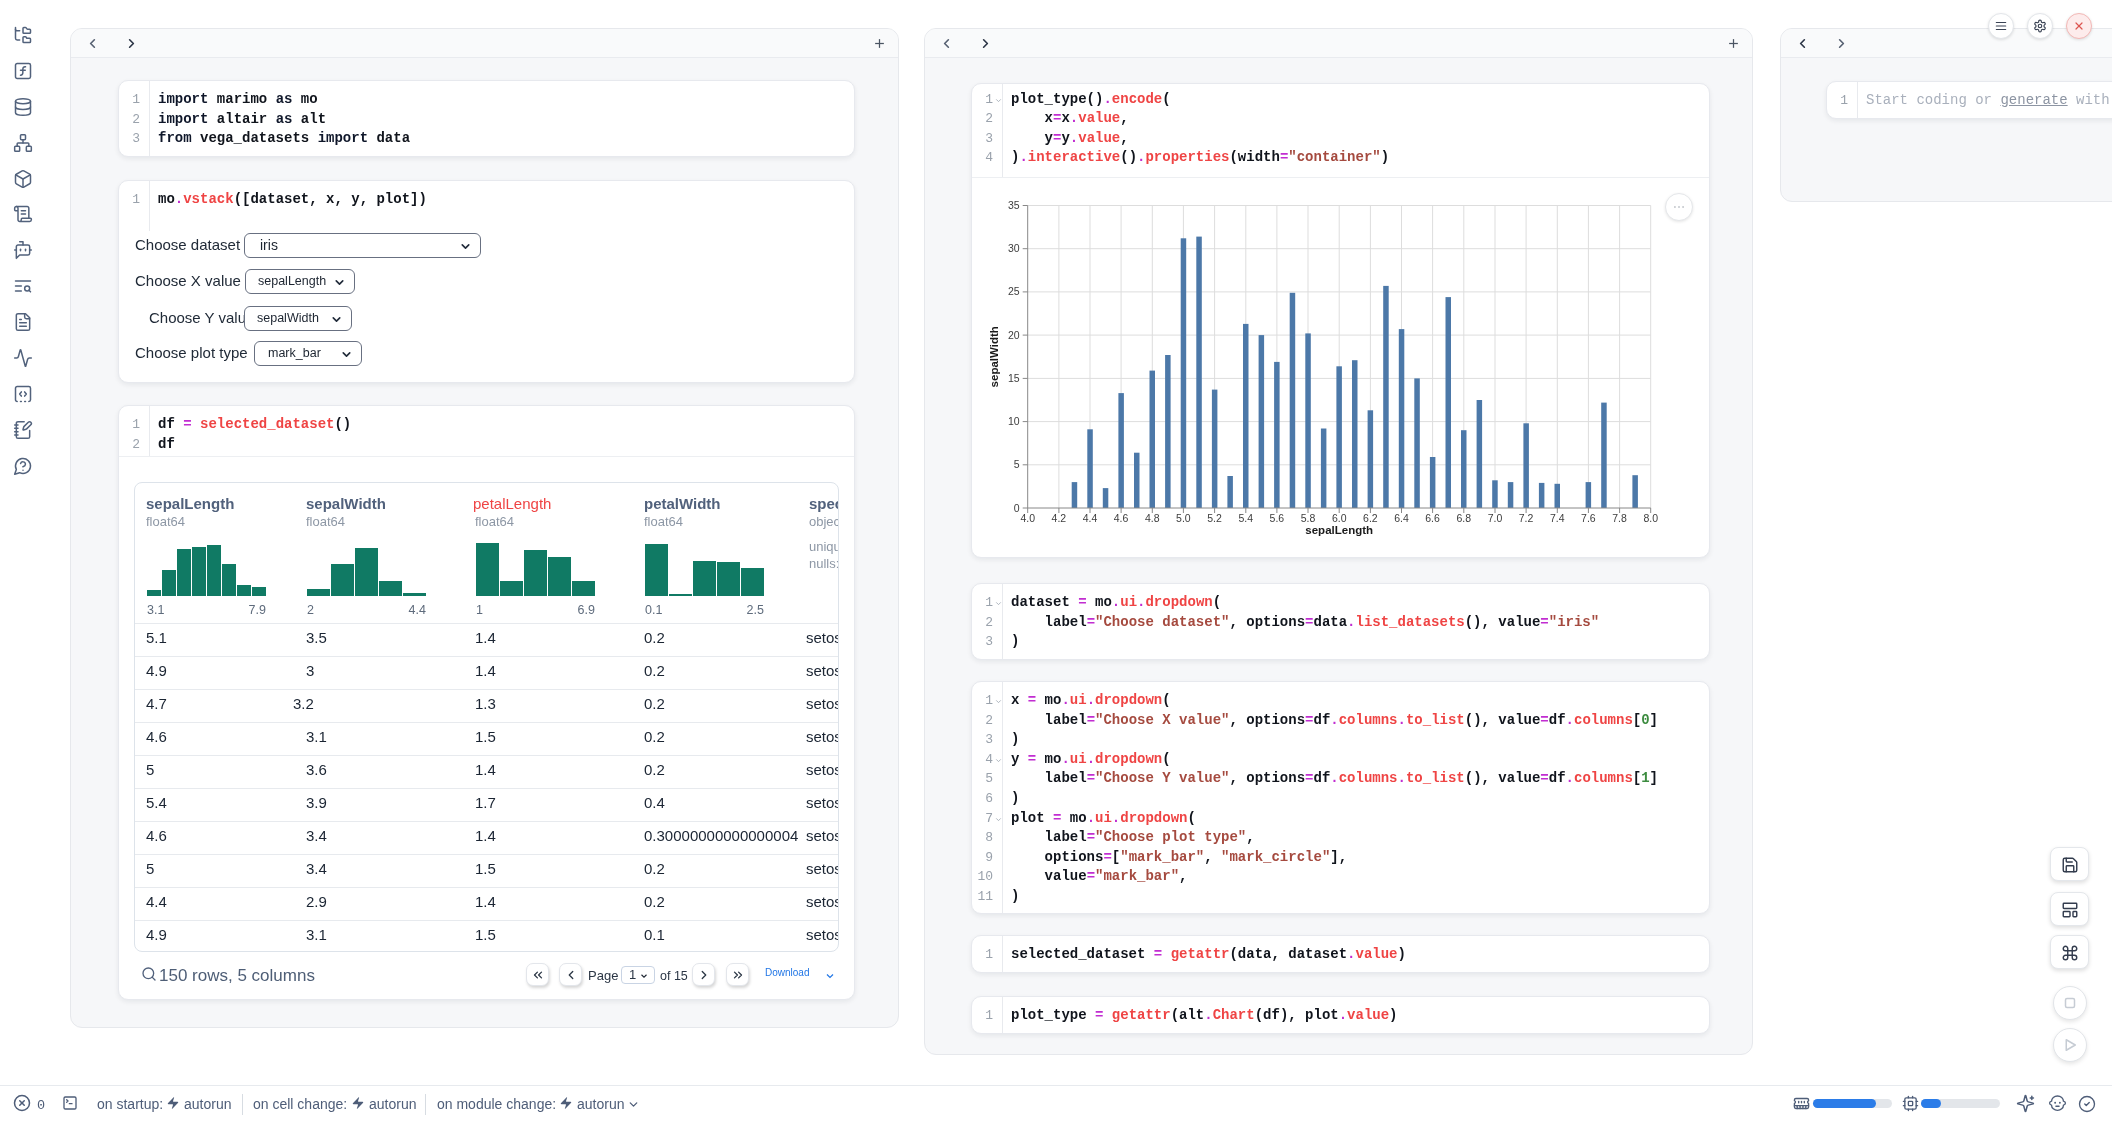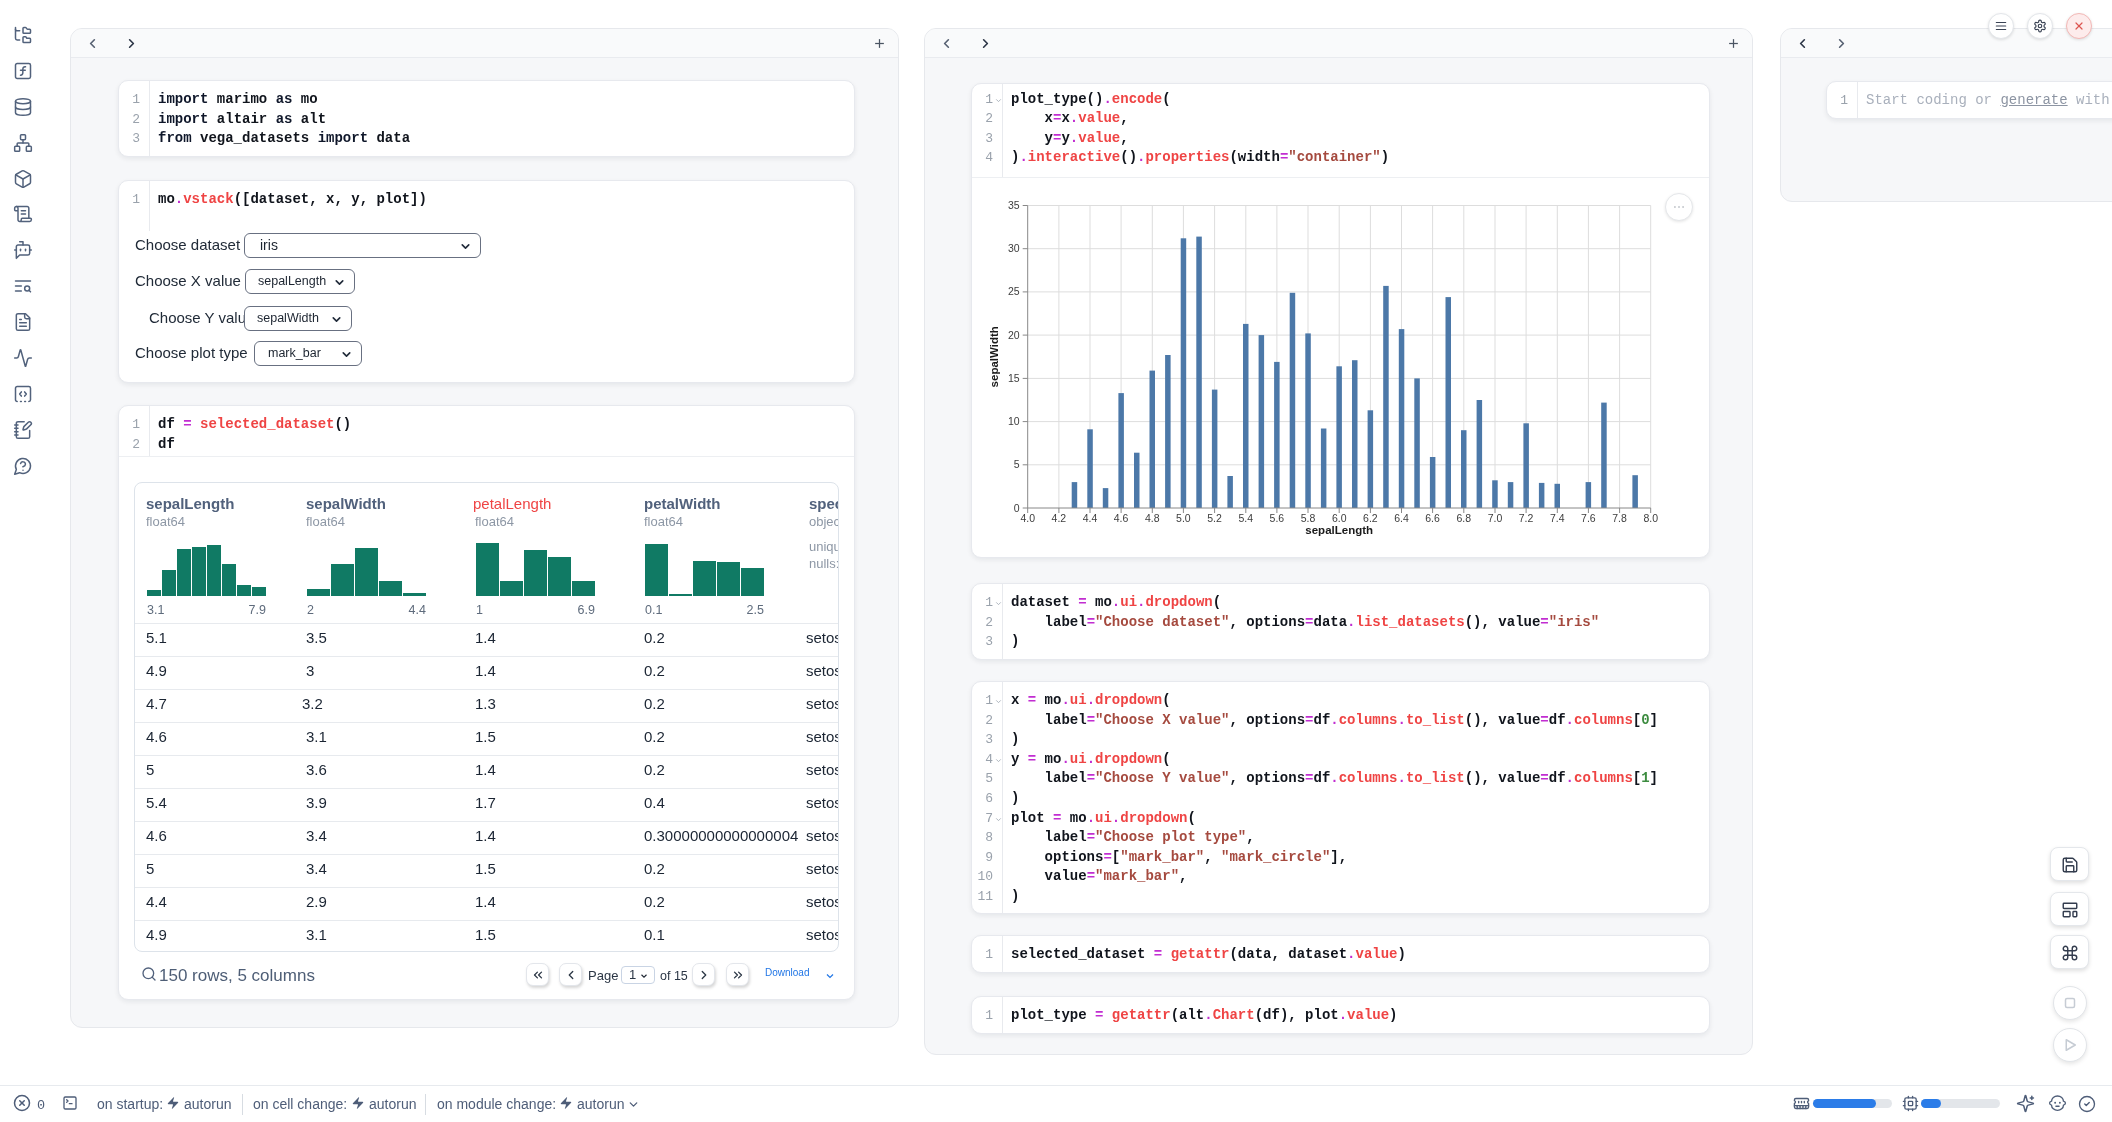--- a/index.html
+++ b/index.html
@@ -232,21 +232,21 @@
         </div>
         <div style="position:absolute;left:0;top:173px;width:705px;height:33px;border-top:1px solid #e7eaee;font-size:15px;color:#1b2533;line-height:28px">
           <div style="position:absolute;left:0px;top:0;width:160px;padding-left:11px">4.9</div>
           <div style="position:absolute;left:160px;top:0;width:169px;padding-left:11px">3</div>
           <div style="position:absolute;left:329px;top:0;width:169px;padding-left:11px">1.4</div>
           <div style="position:absolute;left:498px;top:0;width:165px;padding-left:11px">0.2</div>
           <div style="position:absolute;left:663px;top:0;width:120px;padding-left:8px">setosa</div>
         </div>
         <div style="position:absolute;left:0;top:206px;width:705px;height:33px;border-top:1px solid #e7eaee;font-size:15px;color:#1b2533;line-height:28px">
           <div style="position:absolute;left:0px;top:0;width:160px;padding-left:11px">4.7</div>
-          <div style="position:absolute;left:156px;top:0;width:169px;padding-left:11px">3.2</div>
+          <div style="position:absolute;left:147px;top:0;width:169px;padding-left:11px">3.2</div>
           <div style="position:absolute;left:329px;top:0;width:169px;padding-left:11px">1.3</div>
           <div style="position:absolute;left:498px;top:0;width:165px;padding-left:11px">0.2</div>
           <div style="position:absolute;left:663px;top:0;width:120px;padding-left:8px">setosa</div>
         </div>
         <div style="position:absolute;left:0;top:239px;width:705px;height:33px;border-top:1px solid #e7eaee;font-size:15px;color:#1b2533;line-height:28px">
           <div style="position:absolute;left:0px;top:0;width:160px;padding-left:11px">4.6</div>
           <div style="position:absolute;left:160px;top:0;width:169px;padding-left:11px">3.1</div>
           <div style="position:absolute;left:329px;top:0;width:169px;padding-left:11px">1.5</div>
           <div style="position:absolute;left:498px;top:0;width:165px;padding-left:11px">0.2</div>
           <div style="position:absolute;left:663px;top:0;width:120px;padding-left:8px">setosa</div>

